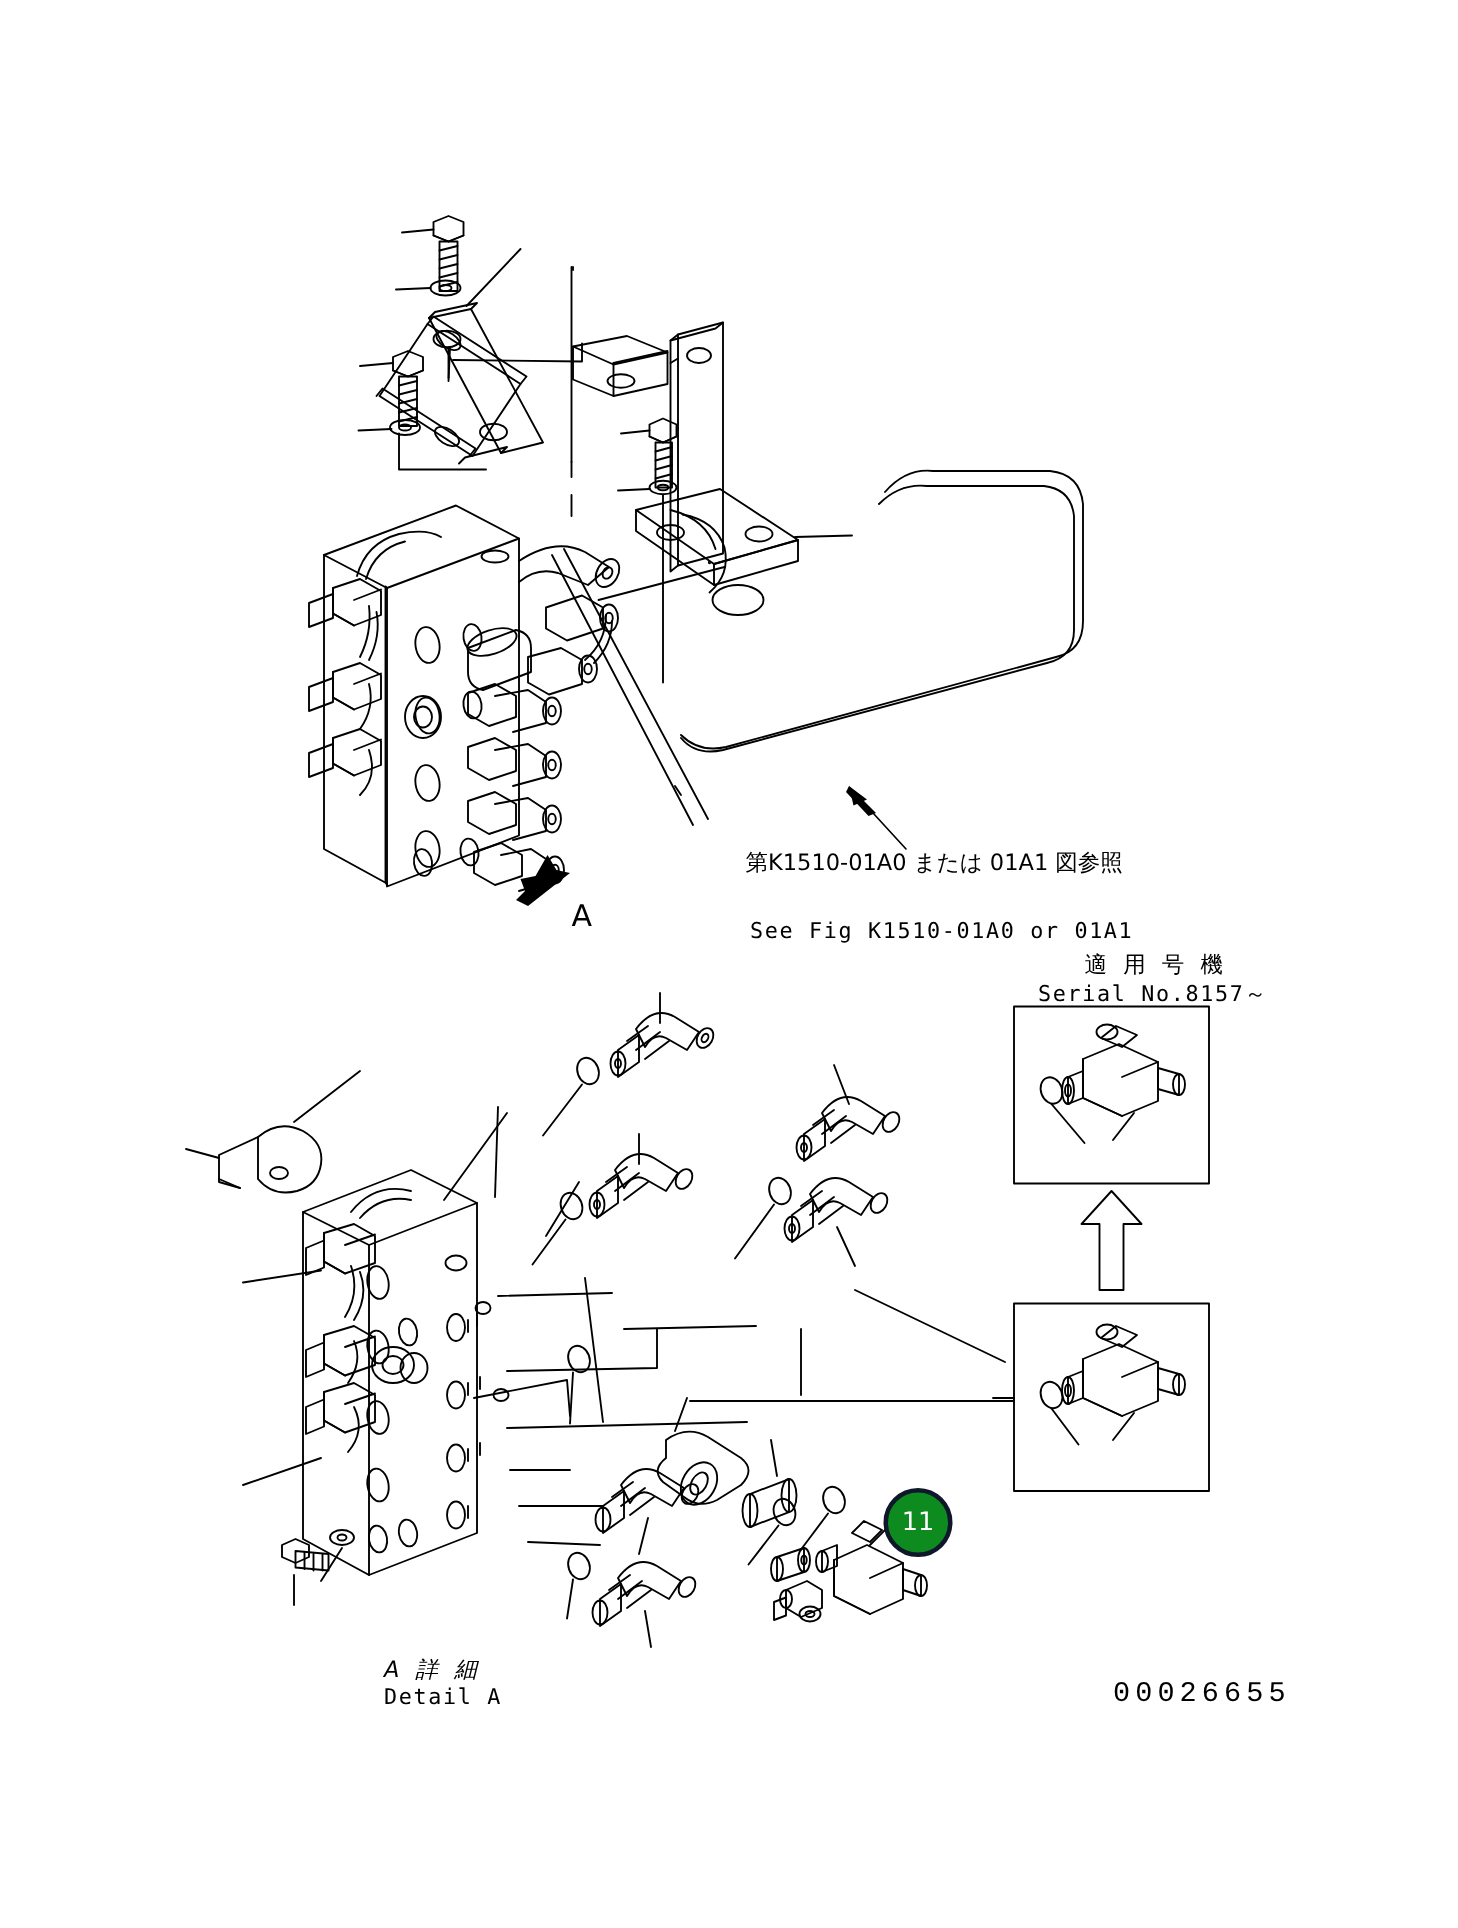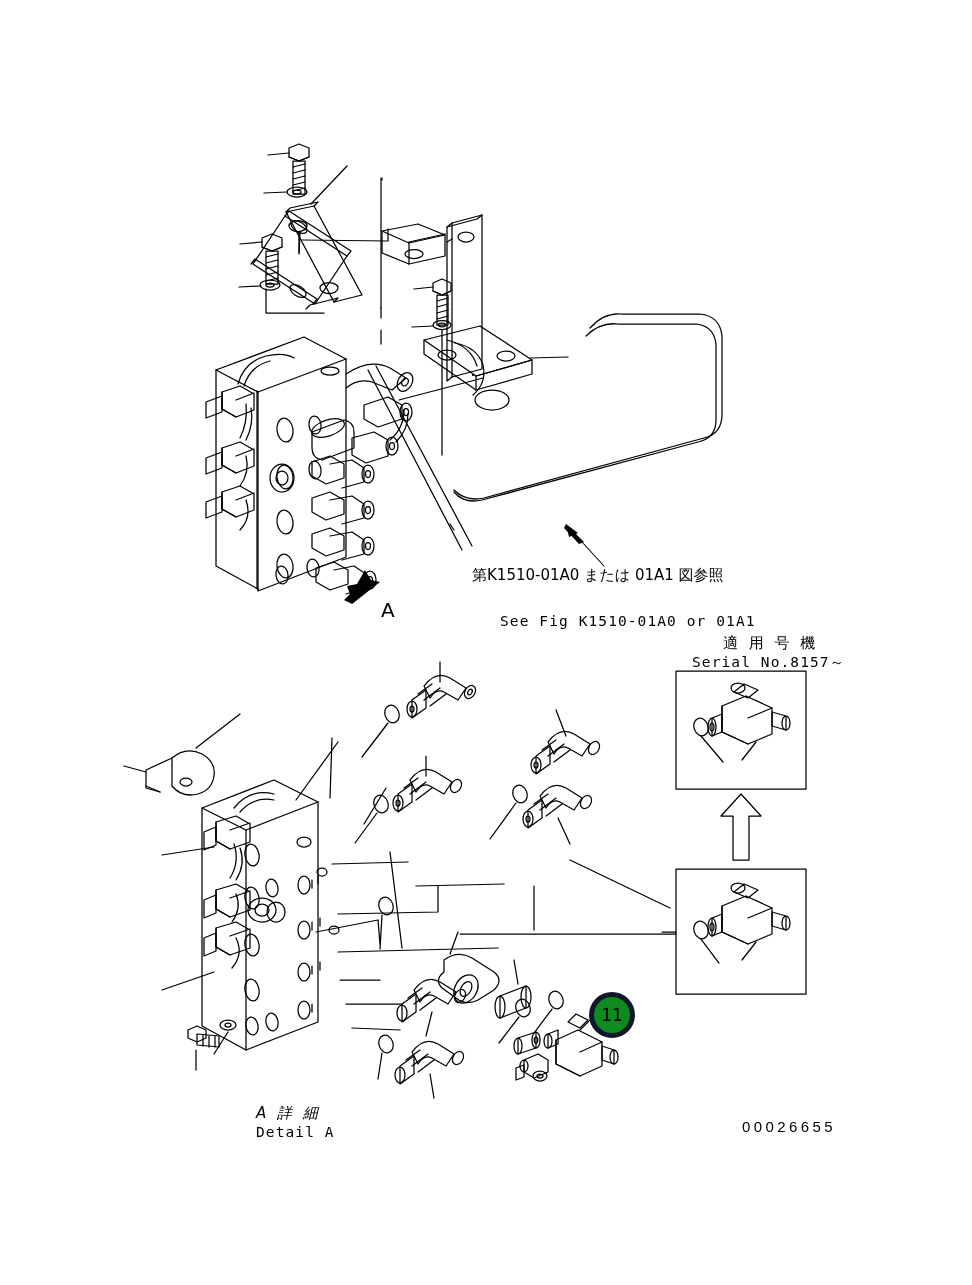--- a/index.html
+++ b/index.html
@@ -5,26 +5,26 @@
   html,body{margin:0;padding:0;background:#fff;}
   body{
     font-family:"DejaVu Sans Mono","Liberation Mono",monospace;
     width:972px;height:1285px;position:relative;overflow:hidden;
   }
   #sheet{position:absolute;left:0;top:0;width:972px;height:1285px;background:#ffffff;}
   svg.layer{position:absolute;left:0;top:0;width:972px;height:1285px;}
   .txt{position:absolute;white-space:pre;color:#000;}
   .jp{font-family:"DejaVu Sans","Liberation Sans",sans-serif;font-size:15px;letter-spacing:0px;}
   .en{font-family:"DejaVu Sans Mono","Liberation Mono",monospace;font-size:14.5px;letter-spacing:1.1px;}
-  .drawno{font-family:Liberation Sans, sans-serif;font-size:15px;letter-spacing:3.4px;}
+  .drawno{font-family:Liberation Mono, monospace;font-size:19px;letter-spacing:3.4px;}
   .bigA{font-family:"DejaVu Sans","Liberation Sans",sans-serif;font-size:20px;}
   .badge{
     position:absolute;width:46px;height:46px;border-radius:50%;
-    background:#0d8b1f;border:5px solid #0f172a;box-sizing:border-box;
-    color:#000000;font-family:"DejaVu Sans","Liberation Sans",sans-serif;
+    background:#0d8b1f;border:3px solid #0f172a;box-sizing:border-box;
+    color:#ffffff;font-family:"DejaVu Sans","Liberation Sans",sans-serif;
     font-size:17px;display:flex;align-items:center;justify-content:center;
   }
 </style>
 </head>
 <body>
 
 <div id="sheet">
 
   <svg class="layer" viewBox="0 0 972 1285">
     <g fill="none" stroke="#000" stroke-width="1.25" stroke-linejoin="round" stroke-linecap="round">
@@ -464,21 +464,21 @@
         <path d="M733 860 l0 -44 l-12 0 l20 -22 l20 22 l-12 0 l0 44 z"></path>
       </g>
 
     </g>
 
     <g fill="#000" stroke="none">
       <path d="M352 604 l28 -22 l-9 -2 l-6 -10 l-8 14 l-10 2 l3 8 l-6 6 z"></path>
     </g>
   </svg>
 
-  <div class="txt jp" style="left:472px;top:566px;">第K1510-01A0 または 01A1 図参照</div>
+  <div class="txt jp" style="left:497px;top:566px;">第K1510-01A0 または 01A1 図参照</div>
   <div class="txt en" style="left:500px;top:613px;">See Fig K1510-01A0 or 01A1</div>
 
   <div class="txt jp" style="left:676px;top:634px;letter-spacing:3px;margin-left:47px;">適 用 号 機</div>
   <div class="txt en" style="left:692px;top:653px;">Serial No.8157～</div>
 
   <div class="txt jp" style="left:256px;top:1104px;letter-spacing:3px;font-style:italic;">A 詳 細</div>
   <div class="txt en" style="left:256px;top:1124px;">Detail A</div>
 
   <div class="txt bigA" style="left:381px;top:598px;">A</div>
 

